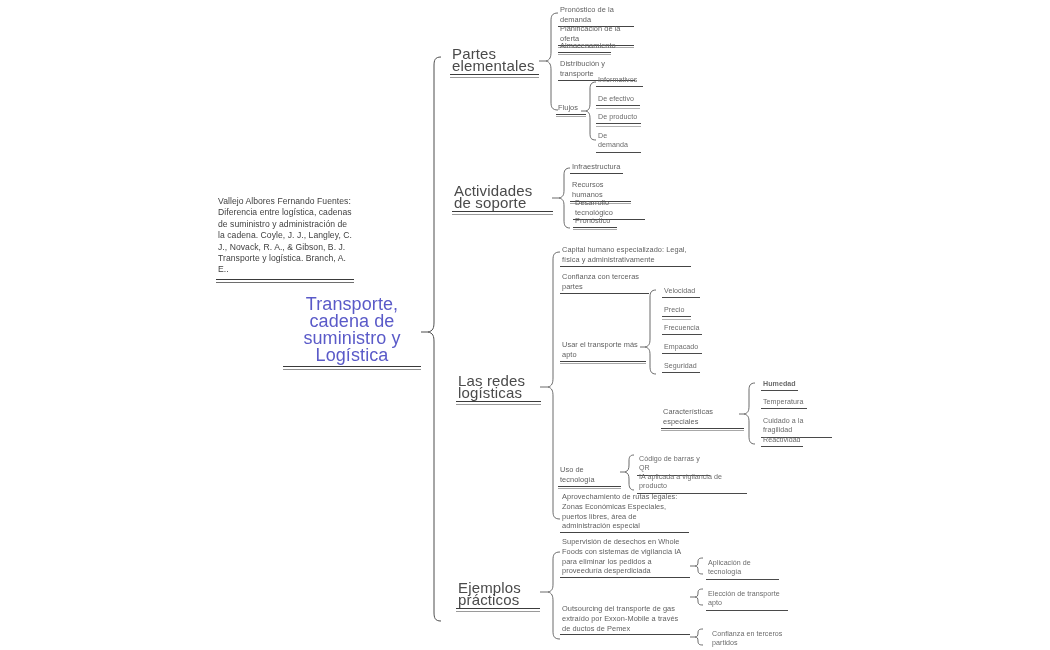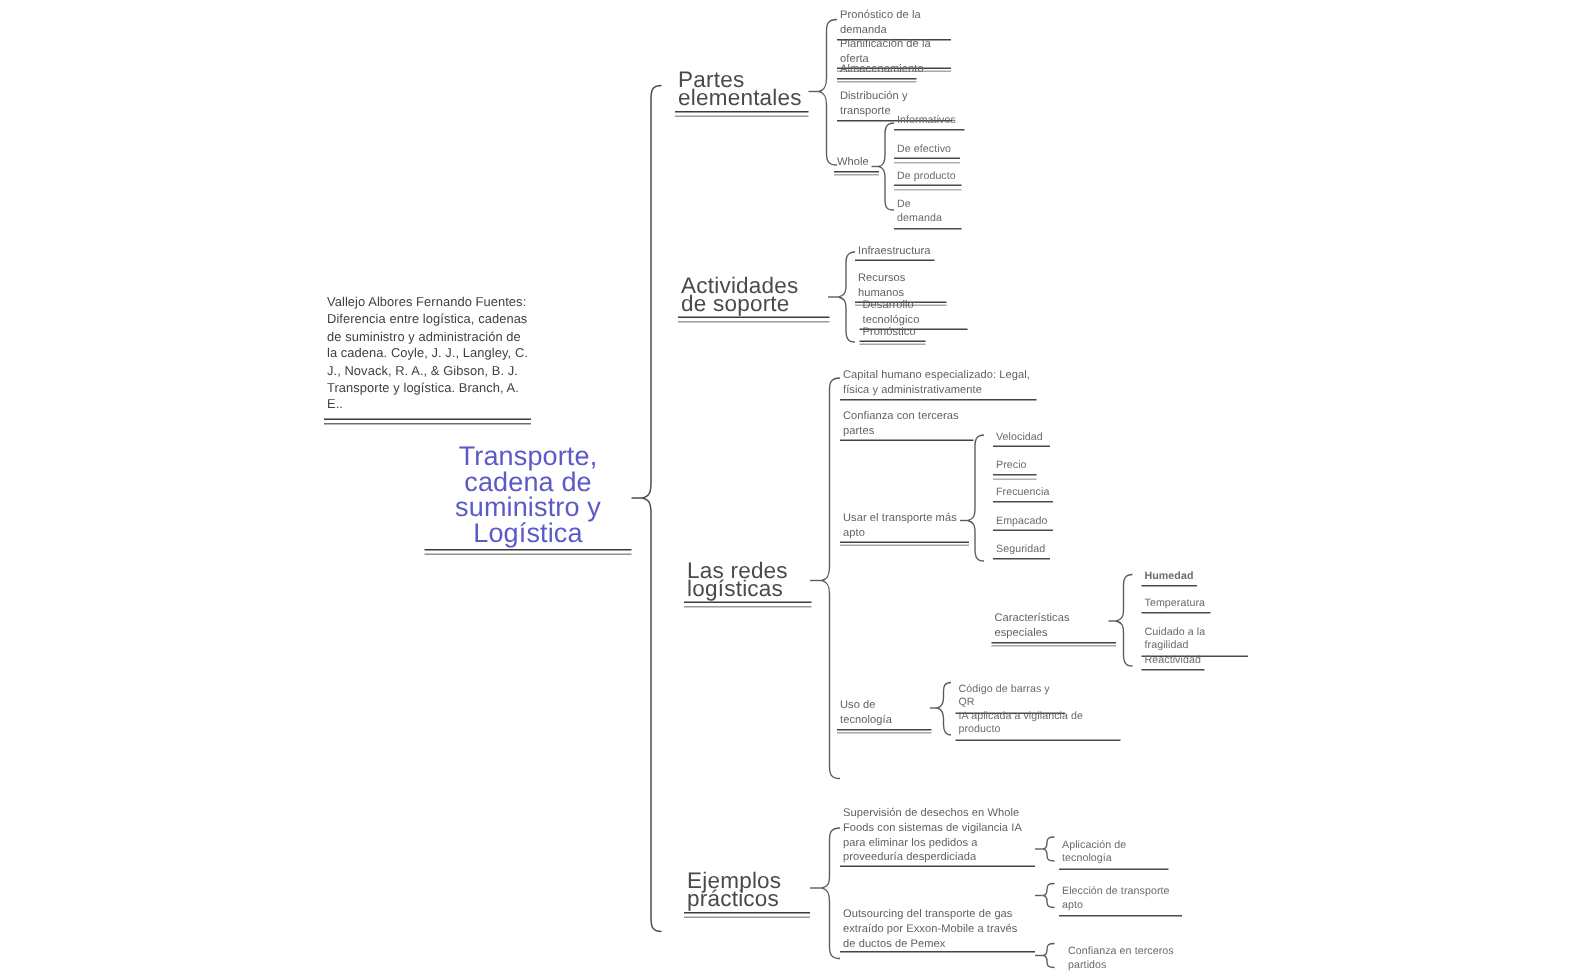--- a/index.html
+++ b/index.html
@@ -252,21 +252,21 @@
     <span class="txt">Almacenamiento</span>
     <div class="rule-a"></div>
     <div class="rule-b"></div>
   </div>
   <div class="node lvl2" style="left:558px; top:59px; width:77px;">
     <span class="txt">Distribución y transporte</span>
     <div class="rule-a"></div>
   </div>
 
   <div class="node lvl2" style="left:556px; top:103px; width:30px;">
-    <span class="txt">Whole</span>
+    <span class="txt">Flujos</span>
     <div class="rule-a"></div>
     <div class="rule-b"></div>
   </div>
 
   <div class="node lvl3" style="left:596px; top:76px; width:47px;">
     <span class="txt">Informativos</span>
     <div class="rule-a"></div>
   </div>
   <div class="node lvl3" style="left:596px; top:95px; width:44px;">
     <span class="txt">De efectivo</span>
@@ -382,20 +382,24 @@
 
   <div class="node lvl3" style="left:637px; top:455px; width:73px;">
     <span class="txt">Código de barras y QR</span>
     <div class="rule-a"></div>
   </div>
   <div class="node lvl3" style="left:637px; top:473px; width:110px;">
     <span class="txt">IA aplicada a vigilancia de producto</span>
     <div class="rule-a"></div>
   </div>
 
+  <div class="node lvl2" style="left:560px; top:492px; width:129px;">
+    <span class="txt">Aprovechamiento de rutas legales: Zonas Económicas Especiales, puertos libres, área de administración especial</span>
+    <div class="rule-a"></div>
+  </div>
 
   <div class="node lvl1" style="left:456px; top:582px; width:84px;">
     <span class="txt">Ejemplos prácticos</span>
     <div class="rule-a"></div>
     <div class="rule-b"></div>
   </div>
 
   <div class="node lvl2" style="left:560px; top:537px; width:130px;">
     <span class="txt">Supervisión de desechos en Whole Foods con sistemas de vigilancia IA para eliminar los pedidos a proveeduría desperdiciada</span>
     <div class="rule-a"></div>

